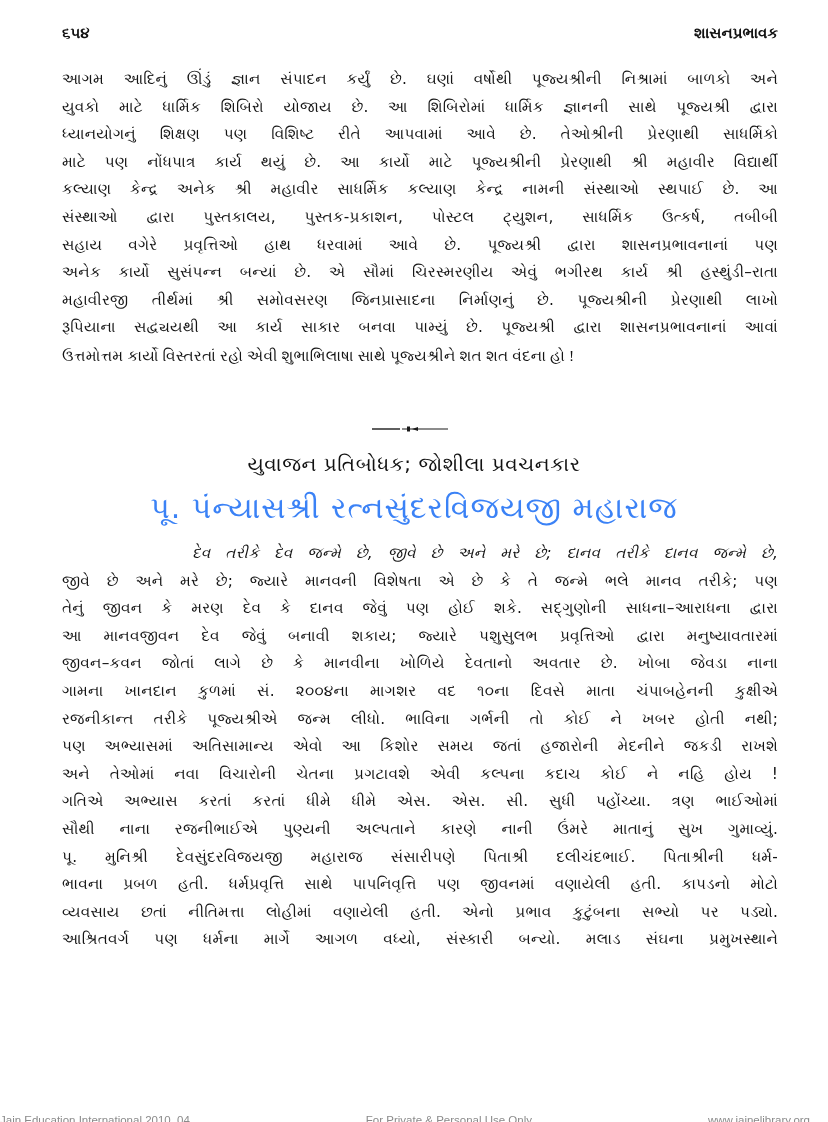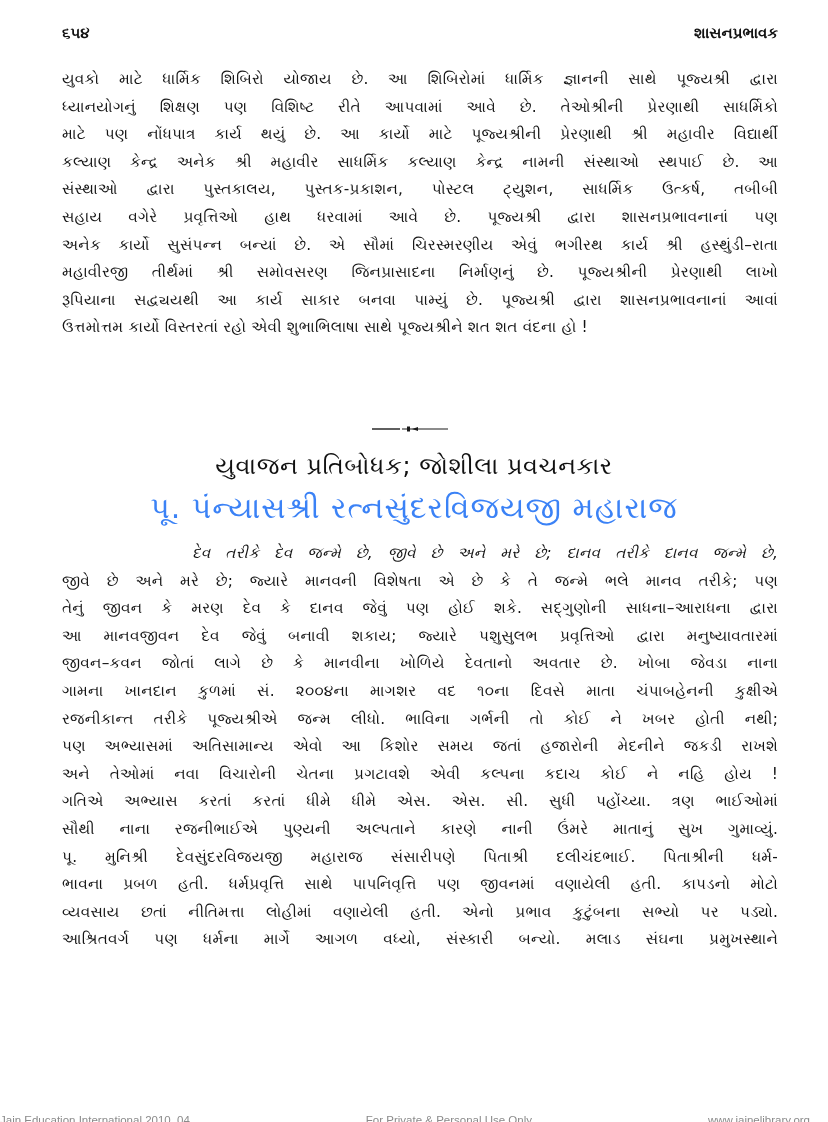--- a/index.html
+++ b/index.html
@@ -46,41 +46,42 @@
   }
   .body-text .line {
     display: block;
     white-space: nowrap;
     text-align-last: justify;
     text-align: justify;
     overflow: hidden;
   }
   .body-text .line.last {
     text-align-last: left;
+    font-family: Liberation Serif, serif;
   }
   .body-text .line.indent {
     padding-left: 130px;
     font-style: italic;
   }
   #para1 { top: 66px; }
   .divider {
     position: absolute;
     top: 426px;
     left: 372px;
     width: 76px;
     height: 6px;
   }
   .divider svg { display: block; }
   .subtitle {
     position: absolute;
     top: 452px;
     left: 0;
     width: 828px;
     text-align: center;
-    font-size: 24px;
+    font-size: 20px;
     color: #111;
     letter-spacing: 0.5px;
   }
   .title {
     position: absolute;
     top: 490px;
     left: 0;
     width: 828px;
     text-align: center;
     font-size: 30px;
@@ -106,20 +107,21 @@
 <body>
 
 <div class="page">
 
   <div class="running-header">
     <span>૬૫૪</span>
     <span>શાસનપ્રભાવક</span>
   </div>
 
   <div class="body-text" id="para1">
+    <span class="line">આગમ આદિનું ઊંડું જ્ઞાન સંપાદન કર્યું છે. ઘણાં વર્ષોથી પૂજ્યશ્રીની નિશ્રામાં બાળકો અને</span>
     <span class="line">યુવકો માટે ધાર્મિક શિબિરો યોજાય છે. આ શિબિરોમાં ધાર્મિક જ્ઞાનની સાથે પૂજ્યશ્રી દ્વારા</span>
     <span class="line">ધ્યાનયોગનું શિક્ષણ પણ વિશિષ્ટ રીતે આપવામાં આવે છે. તેઓશ્રીની પ્રેરણાથી સાધર્મિકો</span>
     <span class="line">માટે પણ નોંધપાત્ર કાર્ય થયું છે. આ કાર્યો માટે પૂજ્યશ્રીની પ્રેરણાથી શ્રી મહાવીર વિદ્યાર્થી</span>
     <span class="line">કલ્યાણ કેન્દ્ર અનેક શ્રી મહાવીર સાધર્મિક કલ્યાણ કેન્દ્ર નામની સંસ્થાઓ સ્થપાઈ છે. આ</span>
     <span class="line">સંસ્થાઓ દ્વારા પુસ્તકાલય, પુસ્તક-પ્રકાશન, પોસ્ટલ ટ્યુશન, સાધર્મિક ઉત્કર્ષ, તબીબી</span>
     <span class="line">સહાય વગેરે પ્રવૃત્તિઓ હાથ ધરવામાં આવે છે. પૂજ્યશ્રી દ્વારા શાસનપ્રભાવનાનાં પણ</span>
     <span class="line">અનેક કાર્યો સુસંપન્ન બન્યાં છે. એ સૌમાં ચિરસ્મરણીય એવું ભગીરથ કાર્ય શ્રી હસ્થુંડી–રાતા</span>
     <span class="line">મહાવીરજી તીર્થમાં શ્રી સમોવસરણ જિનપ્રાસાદના નિર્માણનું છે. પૂજ્યશ્રીની પ્રેરણાથી લાખો</span>
     <span class="line">રૂપિયાના સદ્વ્યયથી આ કાર્ય સાકાર બનવા પામ્યું છે. પૂજ્યશ્રી દ્વારા શાસનપ્રભાવનાનાં આવાં</span>
     <span class="line last">ઉત્તમોત્તમ કાર્યો વિસ્તરતાં રહો એવી શુભાભિલાષા સાથે પૂજ્યશ્રીને શત શત વંદના હો !</span>

